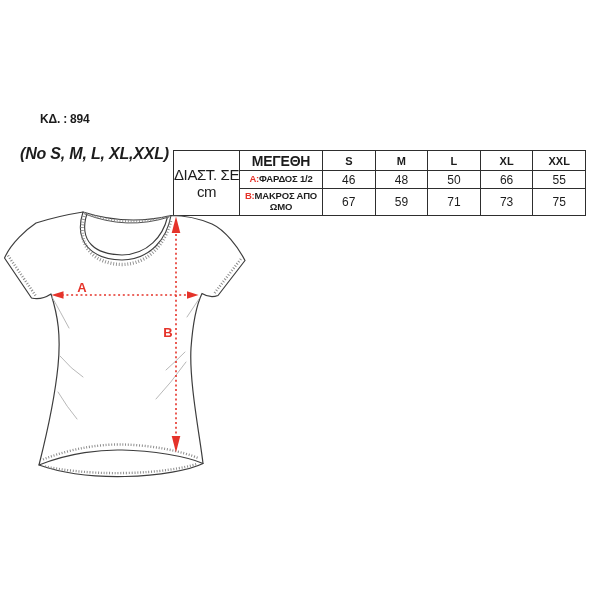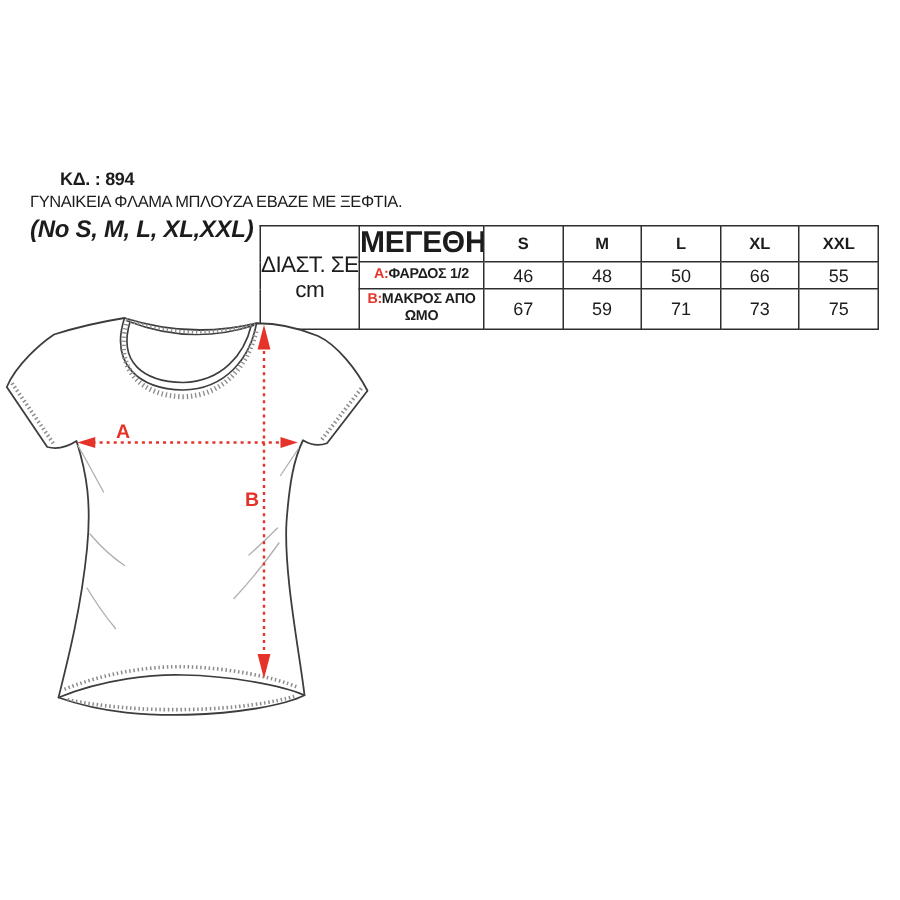--- a/index.html
+++ b/index.html
@@ -14,21 +14,21 @@
 
   table.size-table{
     position:absolute;left:173px;top:150px;width:412px;
     border-collapse:collapse;table-layout:fixed;
   }
   table.size-table td{
     border:1.2px solid #2e2e2e;text-align:center;vertical-align:middle;
     padding:0;color:#1c1c1c;overflow:hidden;
   }
   td.dim{font-size:15px;font-weight:normal;letter-spacing:-0.4px;}
-  td.head{font-size:20px;font-weight:bold;height:19px;letter-spacing:-0.2px;}
+  td.head{font-size:14px;font-weight:bold;height:19px;letter-spacing:-0.2px;}
   td.size{font-size:11px;font-weight:bold;}
   td.val{font-size:12px;font-weight:normal;}
   tr.row-a td{height:17px;}
   tr.row-b td{height:26px;}
   td.rlabel{
     font-size:9.5px;font-weight:bold;text-align:left;padding-left:3px;
     line-height:1.15;letter-spacing:-0.2px;white-space:normal;
   }
   td.rlabel .red{color:#e5332a;}
   svg.shirt{position:absolute;left:0;top:203px;}
@@ -36,21 +36,20 @@
     font-family:"Liberation Sans", sans-serif;font-size:13px;font-weight:bold;
     fill:#e5332a;text-anchor:middle;
   }
 </style>
 </head>
 <body>
 
 <div class="canvas">
 
   <div class="txt code">ΚΔ. : 894</div>
-  <div class="txt desc">ΓΥΝΑΙΚΕΙΑ ΦΛΑΜΑ ΜΠΛΟΥΖΑ ΕΒΑΖΕ ΜΕ ΞΕΦΤΙΑ.</div>
   <div class="txt note">(No S, M, L, XL,XXL)</div>
 
   <table class="size-table">
     <colgroup>
       <col style="width:66px">
         <col style="width:83px">
       <col style="width:52.6px">
         <col style="width:52.6px">
         <col style="width:52.6px">
       <col style="width:52.6px">

